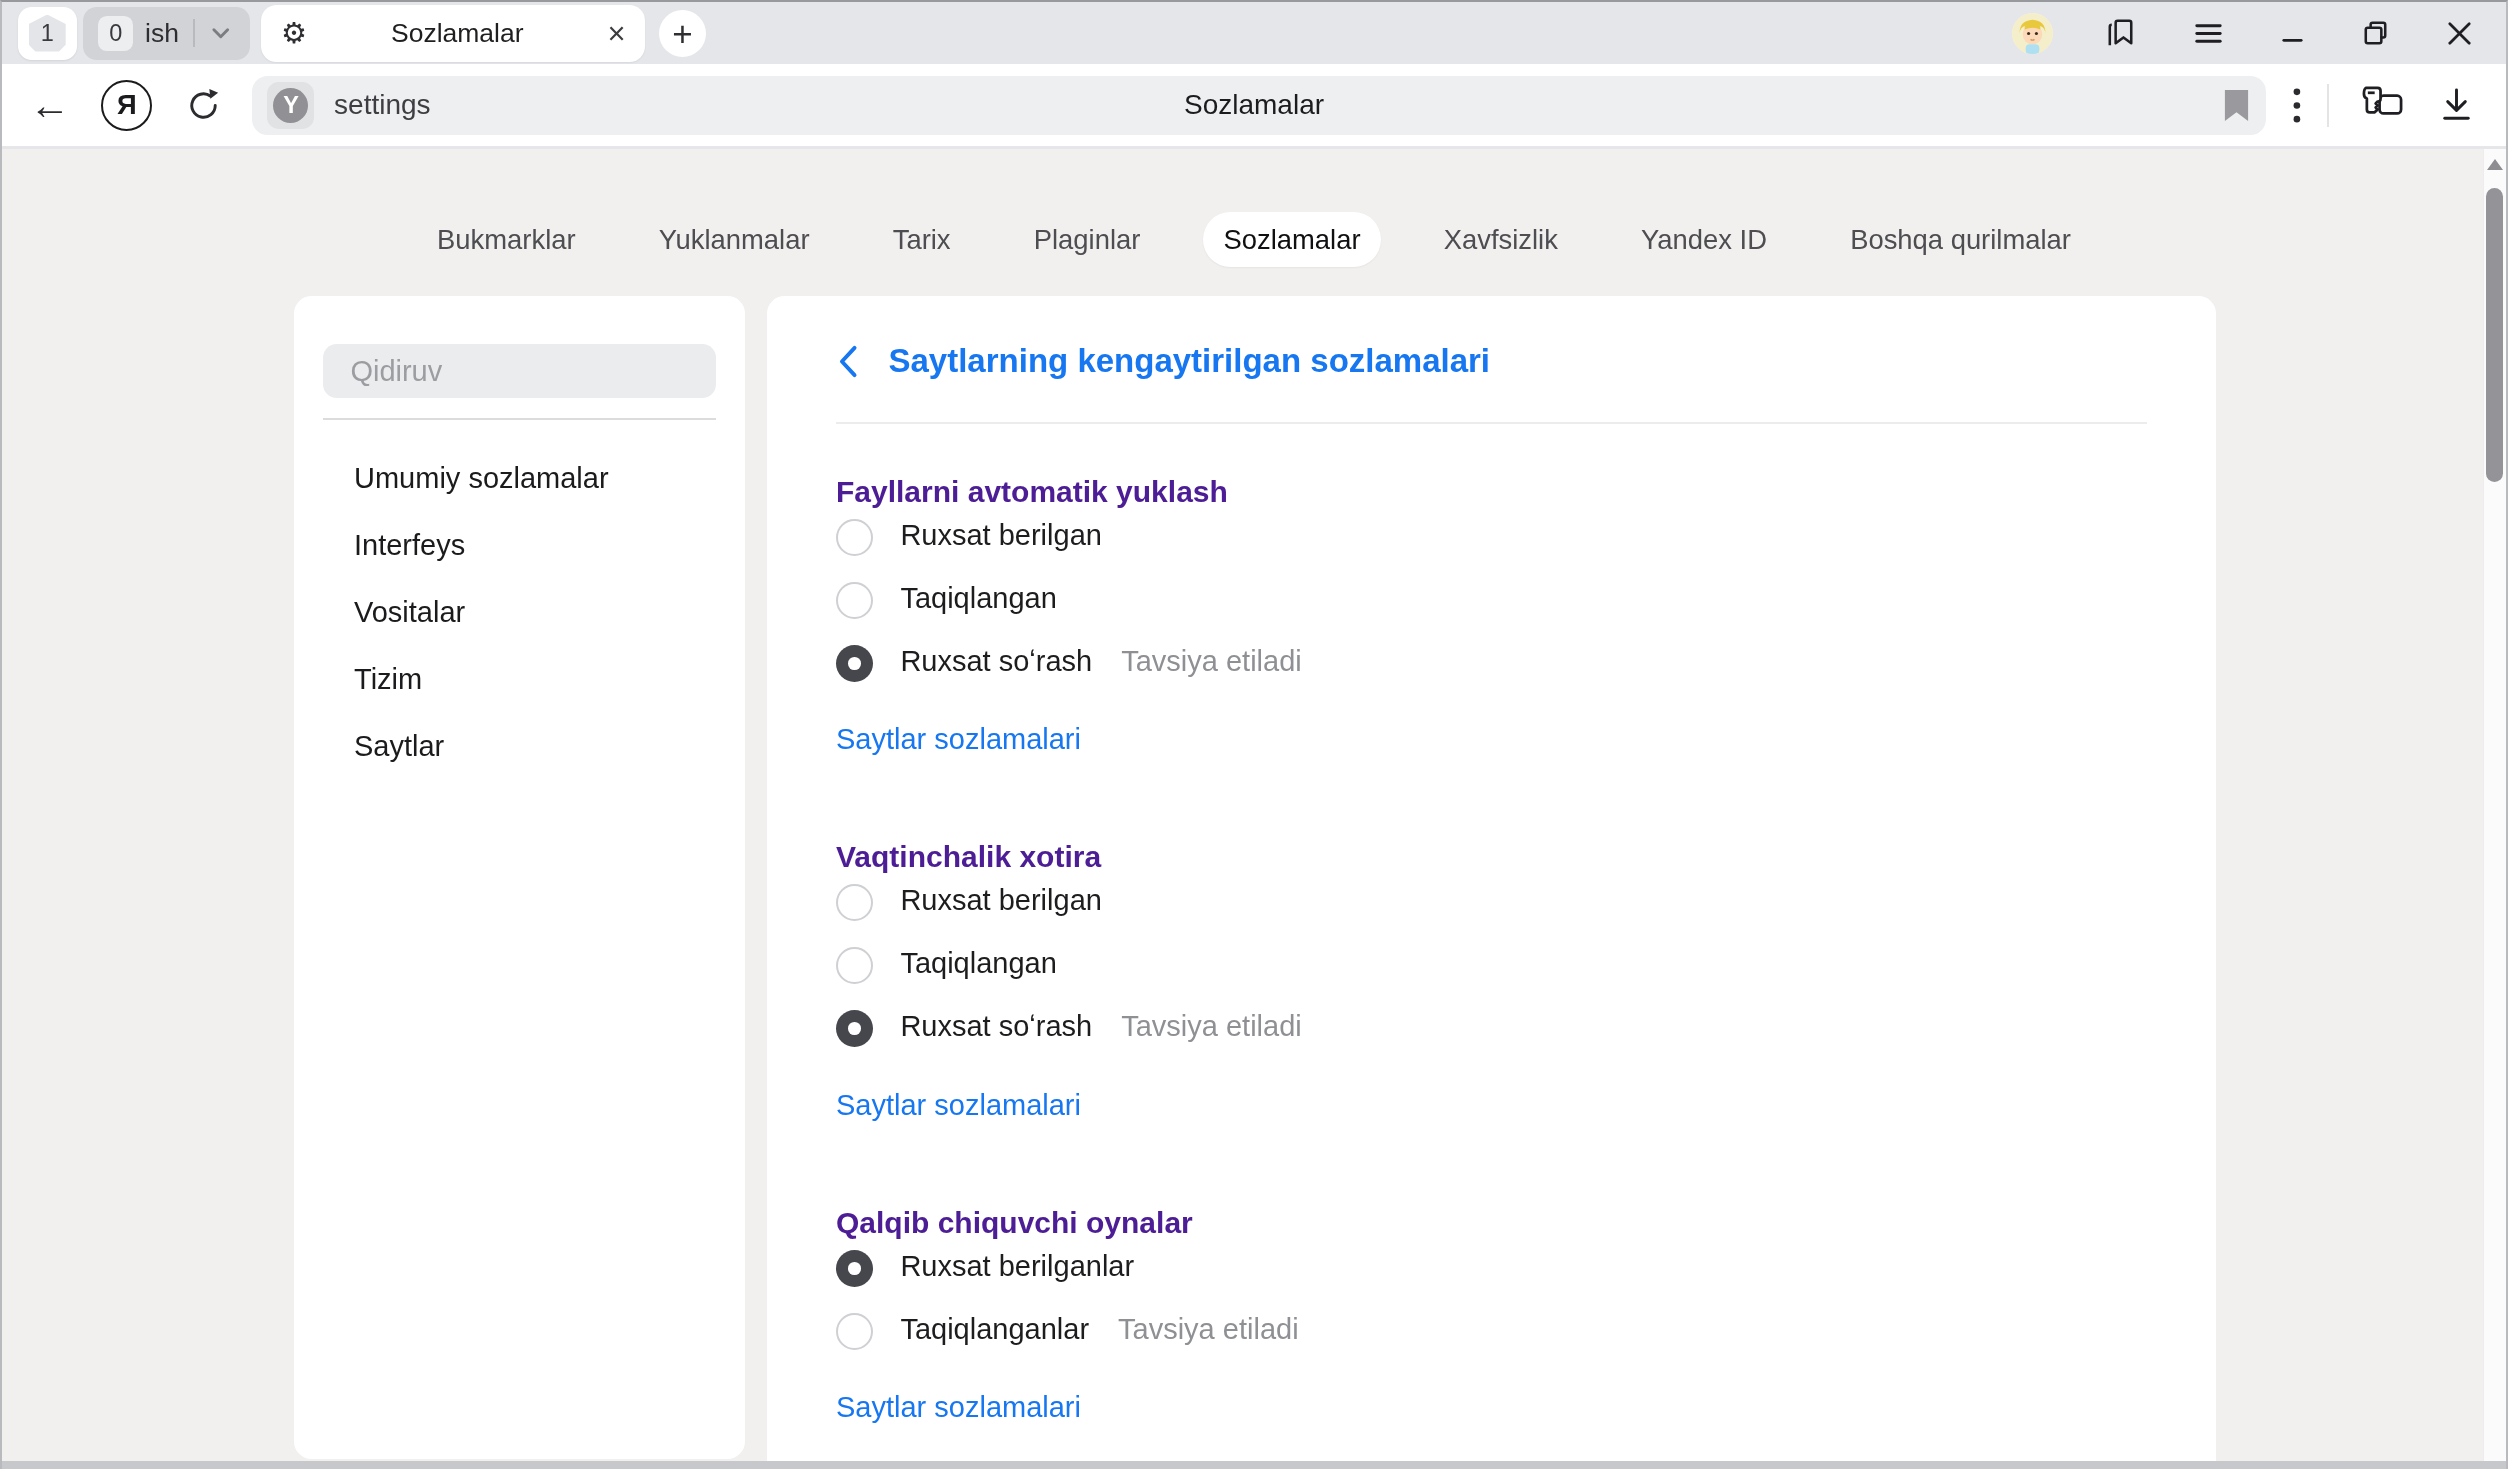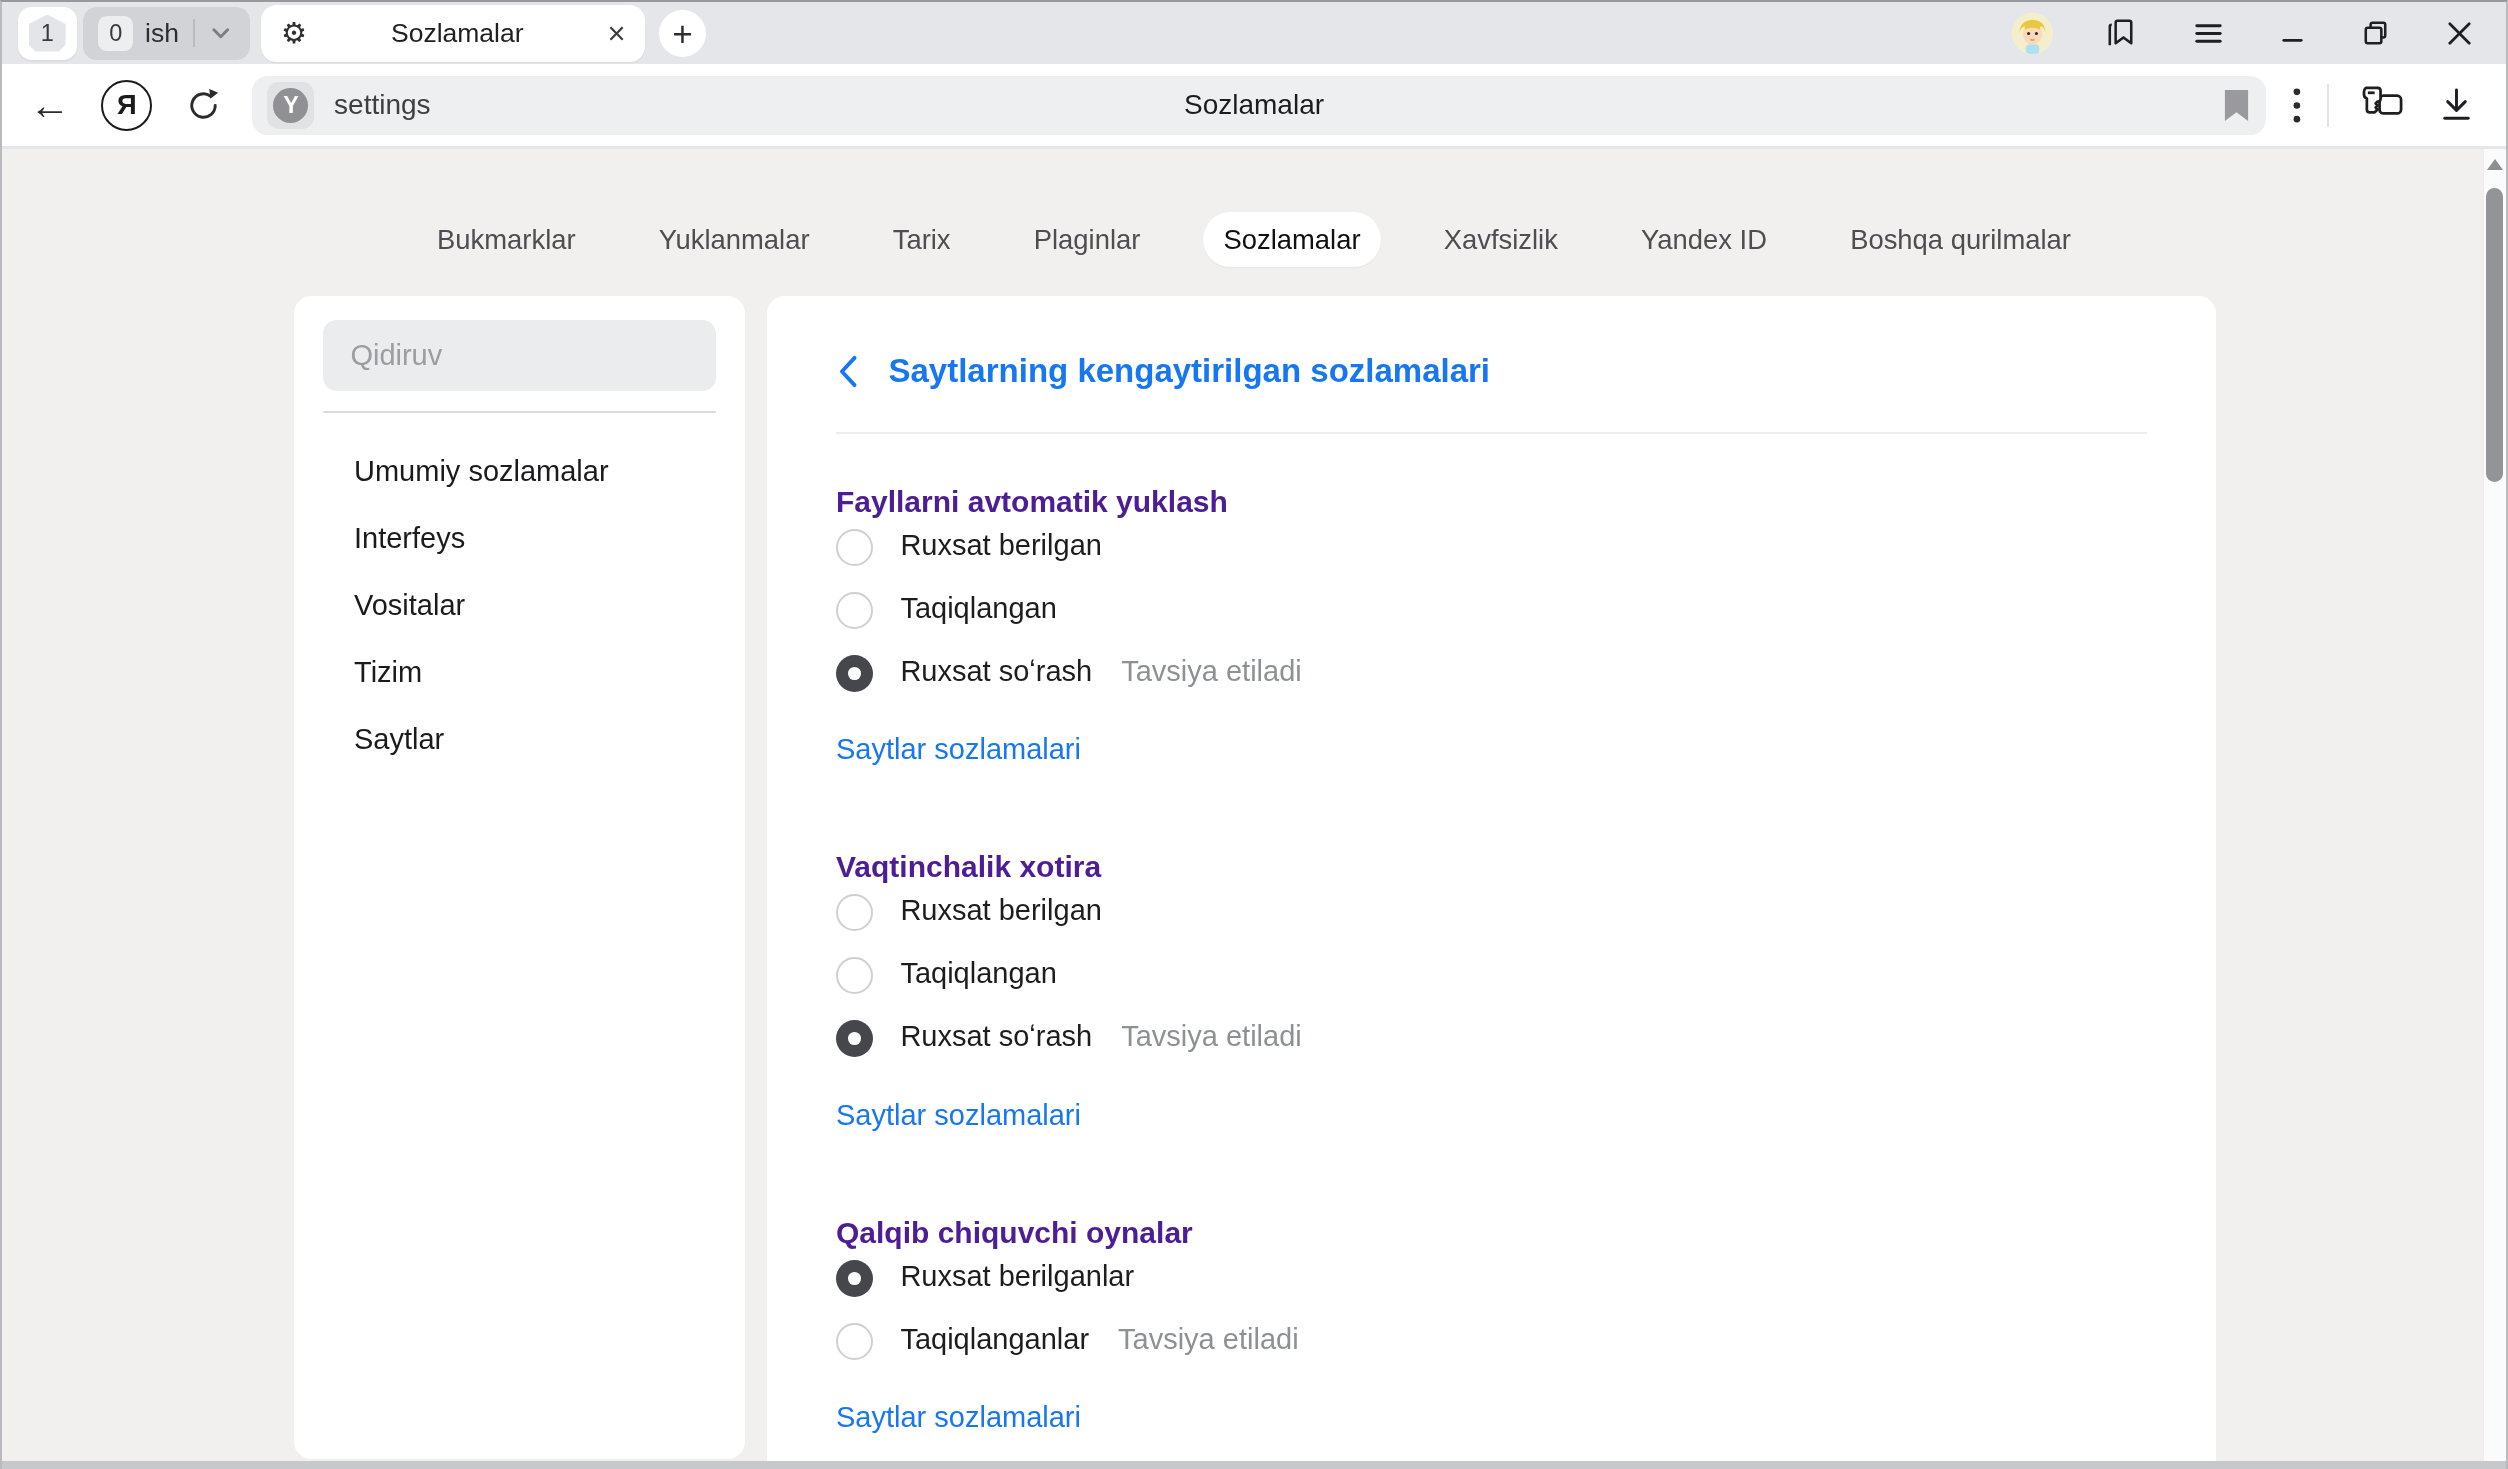--- a/index.html
+++ b/index.html
@@ -44,28 +44,28 @@
   .key-wrap{ margin:0 29px;}
   .dl-wrap{ margin-right:29px;}
 
   
   .content{ position:absolute; top:147px; left:0; right:0; bottom:0; background:#f1f0ee;}
   .navtabs{ position:absolute; top:63px; left:0; width:100%; display:flex; justify-content:center;gap:42px;}
   .navtab{ height:55px; display:flex; align-items:center; padding:0 20.6px; font-size:27.4px; color:#4d4d52; border-radius:27.4px; white-space:nowrap;}
   .navtab.active{ background:#fff; color:#101012; font-weight:500; box-shadow:0 1px 2px rgba(0,0,0,.05);}
 
   .sidebar{ position:absolute; left:292px; top:147px; width:451px; height:1163px; background:#fff; border-radius:17.6px;}
-  .search-box{ margin:24px 29px 0; height:71px; background:#ebecee; border-radius:13.7px; display:flex; align-items:center;}
+  .search-box{ margin:48px 29px 0; height:54px; background:#ebecee; border-radius:13.7px; display:flex; align-items:center;}
   .search-box input{ width:100%; height:100%; background:transparent; border:none; outline:none; font-family:inherit; font-size:29px; color:#202024; padding:0 27.4px;}
   .search-box input::placeholder{ color:#9c9da1; opacity:1;}
   .sb-divider{ height:2px; background:#dcdcdf; margin:19.6px 29px 0;}
   .sb-list{ margin-top:25.5px;padding-left:19px;}
   .sb-item{ height:67px; display:flex; align-items:center; padding-left:41px; font-size:29px; color:#1b1b1d; cursor:default;}
 
-  .panel{ position:absolute; left:765px; top:147px; width:1449px; height:1169px; background:#fff; border-radius:17.6px 17.6px 0 0; padding:14px 69px; overflow:hidden;}
+  .panel{ position:absolute; left:765px; top:147px; width:1449px; height:1169px; background:#fff; border-radius:17.6px 17.6px 0 0; padding:4px 69px; overflow:hidden;}
   .panel-header{ height:124px; display:flex; align-items:center; border-bottom:2px solid #ececee;}
   .panel-title{ margin-left:29px; font-size:33px; font-weight:600; color:#1677f1;}
   .section{ margin-top:51px;}
   .section + .section{ margin-top:84px;}
   .section-heading{ font-size:30px; font-weight:700; color:#4c1d95; margin-bottom:9.8px;}
   .opt-row{ display:flex; align-items:flex-start; height:63px;}
   .radio{ width:37px; height:37px; border-radius:50%; border:2.9px solid #cfd0d3; background:#fff; margin-right:27.4px; position:relative; flex:none;}
   .radio.checked{ border:none; background:#46474d;}
   .radio.checked::after{ content:""; position:absolute; left:50%; top:50%; width:12.7px; height:12.7px; margin:-6.4px 0 0 -6.4px; border-radius:50%; background:#fff;}
   .opt-label{ font-size:29px; color:#1d1d1f;}

